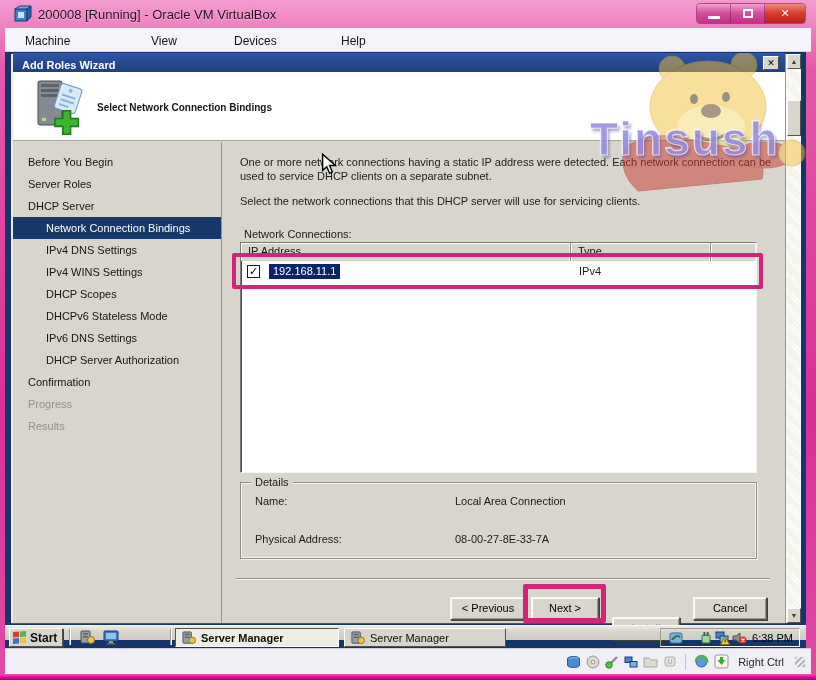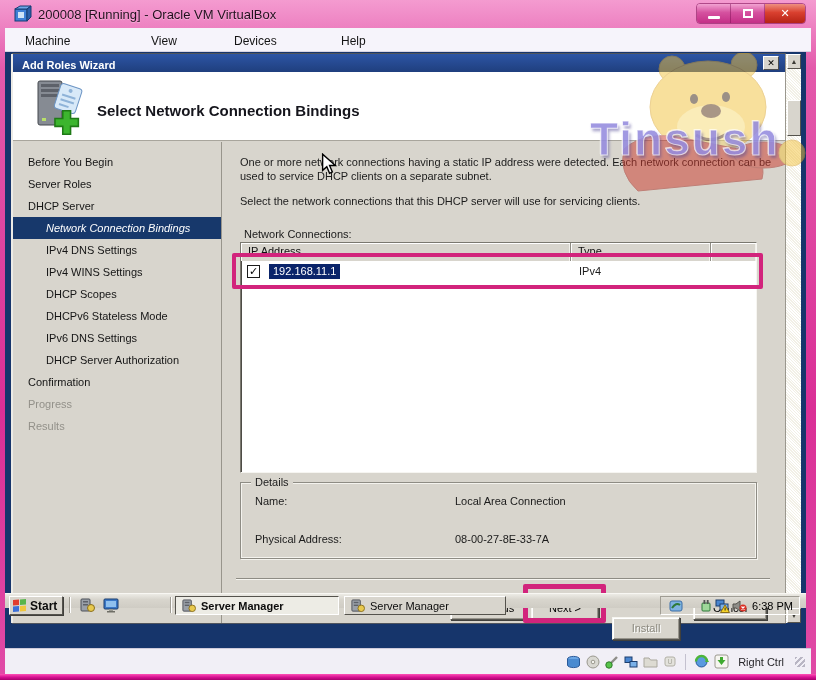--- a/index.html
+++ b/index.html
@@ -31,29 +31,29 @@
   
   #wizard { position:absolute; left:8px; top:2px; width:772px; height:569px; background:#d8d5cd;
             box-shadow:-2px 0 0 #ecebe6, 0 0 0 1px #50555e; }
   #wiz-titlebar { position:absolute; left:0; top:0; width:100%; height:22px;
                   background:linear-gradient(180deg,#2d55a5,#1c3a75); display:flex; align-items:center; }
   #wiz-title { color:#fff; font-weight:bold; font-size:11px; margin-left:9px; }
   #wiz-close { position:absolute; right:6px; top:2px; width:16px; height:14px; background:#d8d5cd;
                border:1px solid; border-color:#fff #4d4d4d #4d4d4d #fff; font-size:9px; font-weight:bold;
                display:flex; align-items:center; justify-content:center; color:#000; }
   #wiz-header { position:absolute; left:0; top:18px; width:100%; height:69px; background:#fff; border-bottom:1px solid #a8a59c; }
-  #wiz-heading { position:absolute; left:84px; top:30px; font-size:15px; font-weight:bold; color:#15151c; }
+  #wiz-heading { position:absolute; left:84px; top:30px; font-size:10px; font-weight:bold; color:#15151c; }
   #wiz-roleicon { position:absolute; left:17px; top:6px; }
 
   
   #wiz-sidebar { position:absolute; left:0; top:88px; width:209px; height:481px; background:#d8d5cd;
                  border-right:1px solid #98958c; padding-top:9px; }
   .side-item { height:22px; line-height:22px; padding-left:15px; white-space:nowrap; color:#151515; font-size:11px; }
   .side-item.sub { padding-left:33px; }
-  .side-item.sel { background:#17386b; color:#fff;font-style:italic; }
+  .side-item.sel { background:#17386b; color:#fff; }
   .side-item.dis { color:#93918a; }
 
   
   #wiz-main { position:absolute; left:210px; top:88px; width:562px; height:481px; }
   .para { position:absolute; width:535px; line-height:14px; color:#1c1c1c; }
   #nc-label { position:absolute; left:21px; top:86px; }
 
   #listbox { position:absolute; left:17px; top:100px; width:517px; height:231px; background:#fff;
              border:1px solid; border-color:#7a786f #f6f5f1 #f6f5f1 #7a786f; box-shadow:inset 1px 1px 0 #4e4c46; }
   #list-header { display:flex; height:18px; background:#d8d5cd; }
@@ -90,21 +90,21 @@
   #vscroll { position:absolute; left:780px; top:2px; width:16px; height:569px; background:#f2f0e6;
              background-image:repeating-linear-gradient(45deg,#fff 0 1px,transparent 1px 2px); border-left:1px solid #9a978e; }
   .scr-btn { position:absolute; left:1px; width:14px; height:15px; background:#d8d5cd;
              border:1px solid; border-color:#fff #55534d #55534d #fff; font-size:7px; color:#3c3b36;
              display:flex; align-items:center; justify-content:center; }
   #scr-up { top:0; } #scr-down { bottom:0; }
   #scr-thumb { position:absolute; left:1px; top:46px; width:14px; height:36px; background:#d8d5cd;
                border:1px solid; border-color:#fff #55534d #55534d #fff; }
 
   
-  #taskbar { position:absolute; left:0; top:541px; width:801px; height:15px;
+  #taskbar { position:absolute; left:0; top:573px; width:801px; height:15px;
              background:linear-gradient(180deg,#ecebe5,#d8d5cd 40%,#cfccc4); border-top:1px solid #f8f7f3;padding-left:12px; }
   #start-btn { position:absolute; left:4px; top:2px; width:54px; height:19px; background:#d8d5cd;
                border:1px solid; border-color:#fff #55534d #55534d #fff; box-shadow:1px 1px 0 #403f3b;
                display:flex; align-items:center; font-weight:bold; font-size:12px; color:#0c0c0c; }
   .tb-sep { position:absolute; top:3px; width:2px; height:16px; border-left:1px solid #a09d94; border-right:1px solid #fff; }
   .ql-icon { position:absolute; top:4px; }
   .task-btn { position:absolute; top:2px; height:19px; display:flex; align-items:center; background:#d8d5cd;
               border:1px solid; border-color:#fff #55534d #55534d #fff; font-size:11px; color:#0c0c0c; padding-left:5px; }
   .task-btn.active { background:#edece5; border-color:#55534d #fff #fff #55534d; font-weight:bold; }
   #tray { position:absolute; left:655px; top:2px; width:140px; height:19px;

